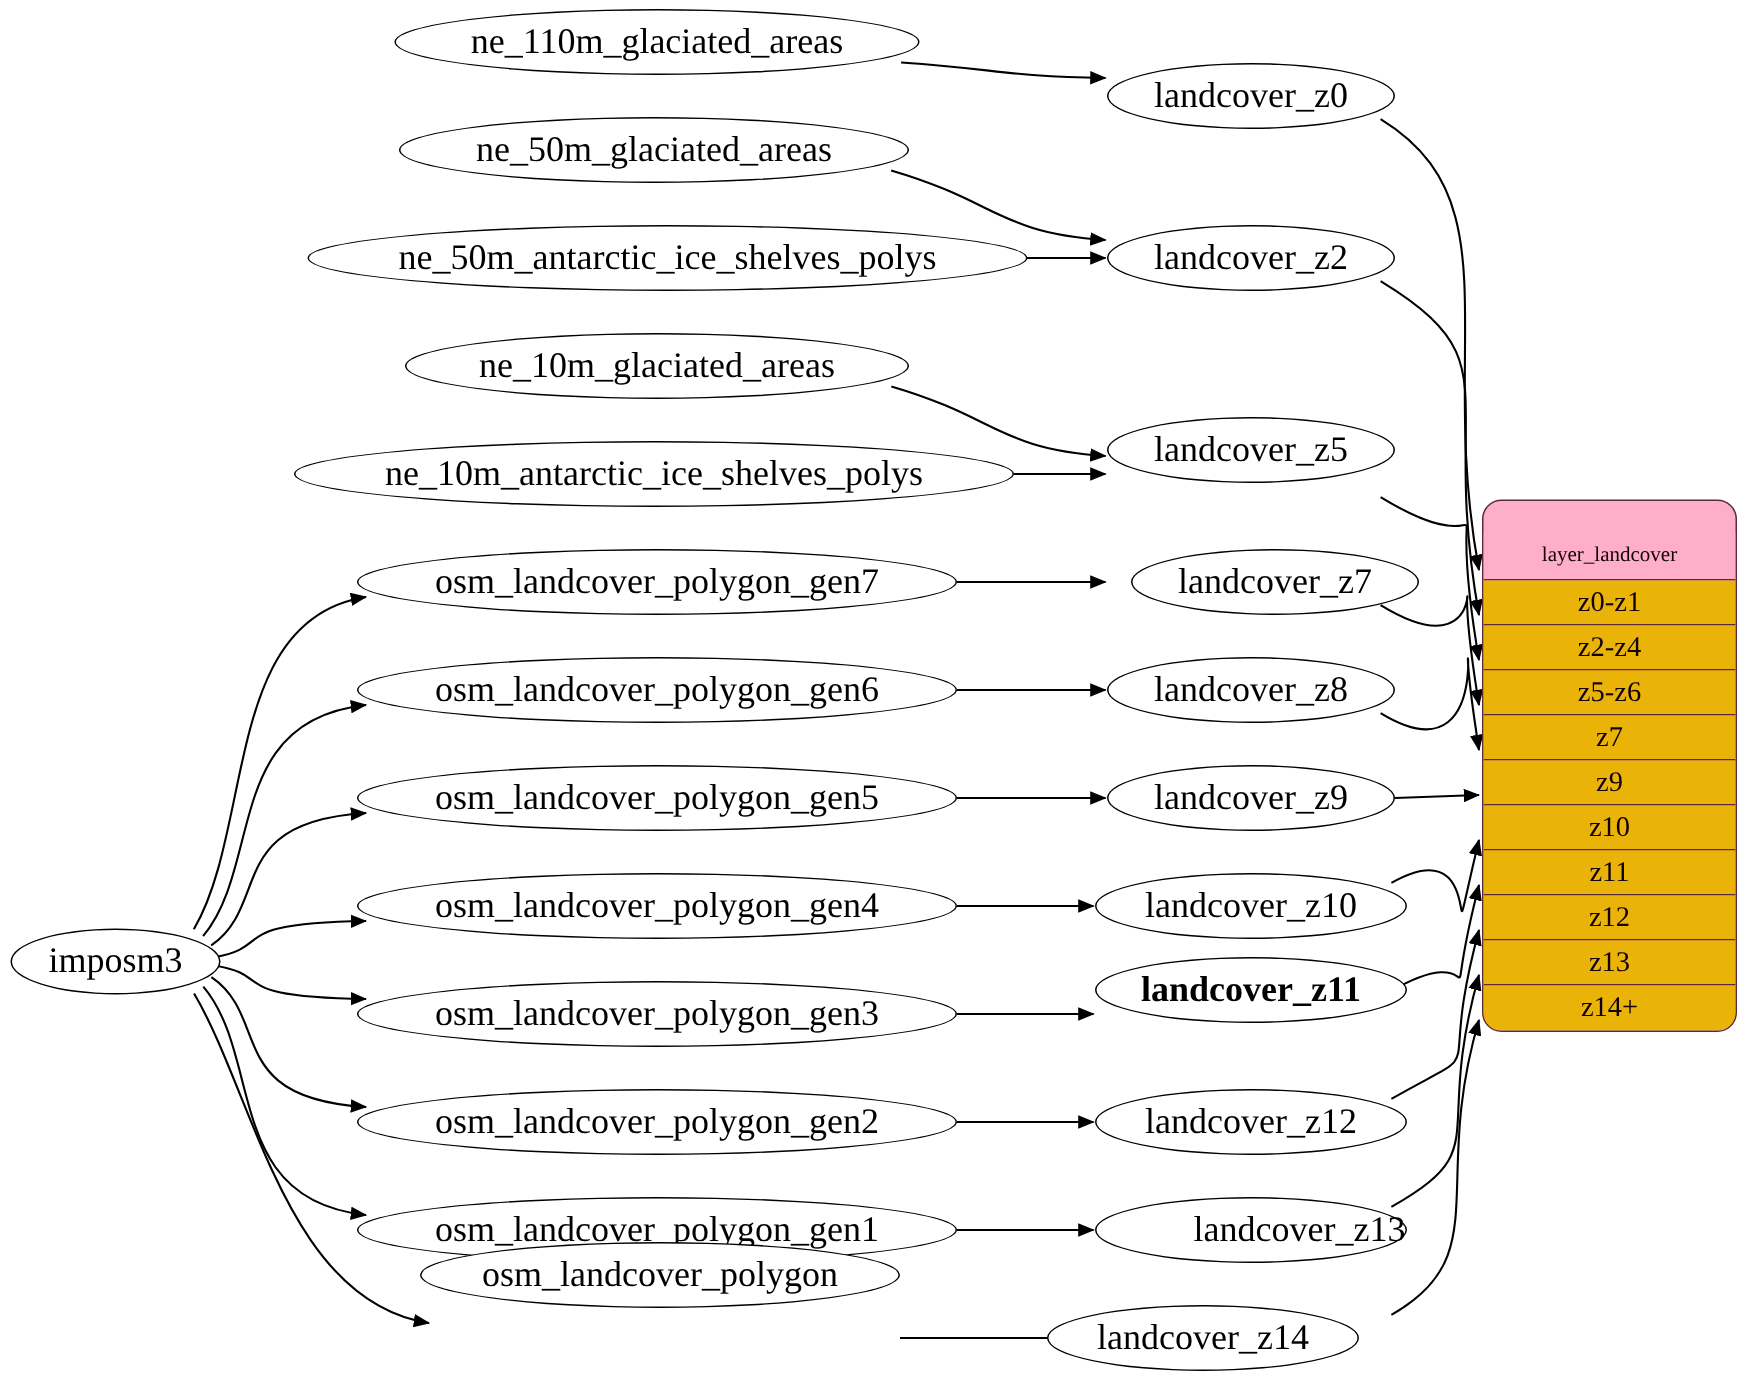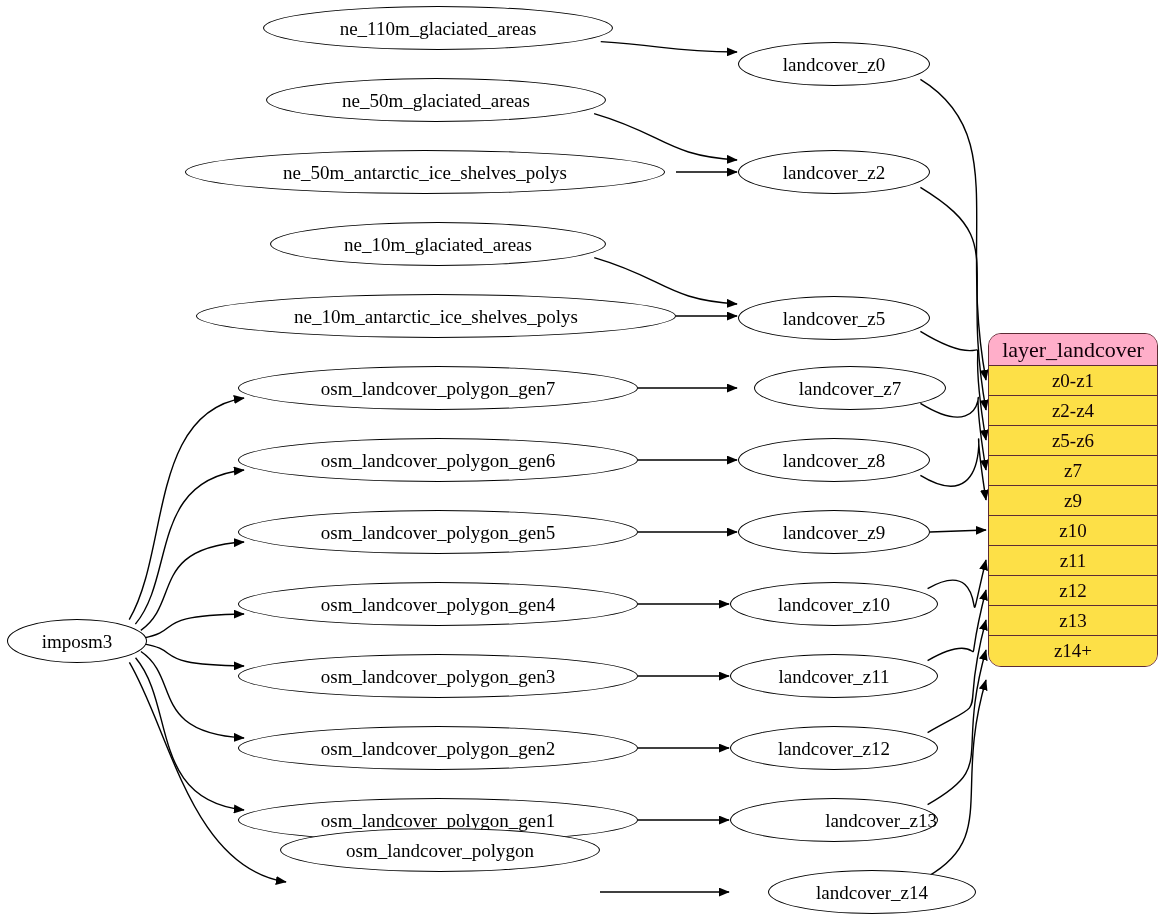--- a/index.html
+++ b/index.html
@@ -11,21 +11,21 @@
     overflow:hidden;
   }
   svg#wires{position:absolute;left:0;top:0;width:1165px;height:923px;}
   .node-ellipse{
     position:absolute;
     border:1.2px solid #000000;
     border-radius:50%;
     background:#ffffff;
     display:flex;align-items:center;justify-content:center;
     color:#000000;
-    font-size:19px;
+    font-size:24px;
     line-height:1;
     white-space:nowrap;
     box-sizing:border-box;
     z-index:3;
   }
   .rec-table{
     position:absolute;
     box-sizing:border-box;
     border:1.4px solid #5c2b35;
     border-radius:13px;
@@ -33,33 +33,34 @@
     overflow:hidden;
     z-index:4;
   }
   .rec-row{
     box-sizing:border-box;
     height:30px;
     display:flex;align-items:center;justify-content:center;
     color:#100008;
     font-size:19px;
     border-bottom:1.4px solid #5c2b35;
-    background:#fde047;
+    background:#eab308;
     white-space:nowrap;
   }
   .rec-row.last{border-bottom:none;}
   .rec-head{
     box-sizing:border-box;
     height:32px;
     display:flex;align-items:center;justify-content:center;
     color:#100008;
-    font-size:22px;
+    font-size:14px;
     border-bottom:1.4px solid #5c2b35;
     background:#ffaec9;
     white-space:nowrap;
+    margin-top:21px;
   }
 </style>
 </head>
 <body>
 
 <div id="canvas">
 
   <svg id="wires" viewBox="0 0 1165 923" xmlns="http://www.w3.org/2000/svg">
     <defs>
       <marker id="ah" markerWidth="11" markerHeight="9" refX="10.2" refY="4.5" orient="auto" markerUnits="userSpaceOnUse">
@@ -111,21 +112,21 @@
         <span>imposm3</span>
       </div>
     </div>
   <div id="nodes-sources">
       <div class="node-ellipse" style="left: 263px; top: 6px; width: 350px; height: 44px;">
         <span>ne_110m_glaciated_areas</span>
       </div>
       <div class="node-ellipse" style="left: 266px; top: 78px; width: 340px; height: 44px;">
         <span>ne_50m_glaciated_areas</span>
       </div>
-      <div class="node-ellipse" style="left: 185px; top: 150px; width: 480px; height: 44px; font-family: Liberation Serif, serif;">
+      <div class="node-ellipse" style="left: 205px; top: 150px; width: 480px; height: 44px; font-family: Liberation Serif, serif;">
         <span>ne_50m_antarctic_ice_shelves_polys</span>
       </div>
       <div class="node-ellipse" style="left: 270px; top: 222px; width: 336px; height: 44px;">
         <span>ne_10m_glaciated_areas</span>
       </div>
       <div class="node-ellipse" style="left: 196px; top: 294px; width: 480px; height: 44px;">
         <span>ne_10m_antarctic_ice_shelves_polys</span>
       </div>
       <div class="node-ellipse" style="left: 238px; top: 366px; width: 400px; height: 44px;">
         <span>osm_landcover_polygon_gen7</span>
@@ -152,45 +153,45 @@
         <span>osm_landcover_polygon</span>
       </div>
     </div>
   <div id="nodes-layers">
       <div class="node-ellipse" style="left: 738px; top: 42px; width: 192px; height: 44px;">
         <span>landcover_z0</span>
       </div>
       <div class="node-ellipse" style="left: 738px; top: 150px; width: 192px; height: 44px;">
         <span>landcover_z2</span>
       </div>
-      <div class="node-ellipse" style="left: 738px; top: 296px; width: 192px; height: 44px;">
+      <div class="node-ellipse" style="left: 738px; top: 278px; width: 192px; height: 44px;">
         <span>landcover_z5</span>
       </div>
       <div class="node-ellipse" style="left: 754px; top: 366px; width: 192px; height: 44px;">
         <span>landcover_z7</span>
       </div>
       <div class="node-ellipse" style="left: 738px; top: 438px; width: 192px; height: 44px;">
         <span>landcover_z8</span>
       </div>
       <div class="node-ellipse" style="left: 738px; top: 510px; width: 192px; height: 44px;">
         <span>landcover_z9</span>
       </div>
       <div class="node-ellipse" style="left: 730px; top: 582px; width: 208px; height: 44px;">
         <span>landcover_z10</span>
       </div>
-      <div class="node-ellipse" style="left: 730px; top: 654px; width: 208px; height: 44px;">
+      <div class="node-ellipse" style="left: 730px; top: 638px; width: 208px; height: 44px; font-weight: bold;">
         <span>landcover_z11</span>
       </div>
       <div class="node-ellipse" style="left: 730px; top: 726px; width: 208px; height: 44px;">
         <span>landcover_z12</span>
       </div>
       <div class="node-ellipse" style="left: 730px; top: 798px; width: 208px; height: 44px; justify-content: flex-end;">
         <span>landcover_z13</span>
       </div>
-      <div class="node-ellipse" style="left: 768px; top: 870px; width: 208px; height: 44px; text-align: center;">
+      <div class="node-ellipse" style="left: 698px; top: 870px; width: 208px; height: 44px; text-align: center;">
         <span>landcover_z14</span>
       </div>
     </div>
 
   <div class="rec-table" id="layer-table" style="left: 988px; top: 333px; width: 170px;">
     <div class="rec-head">layer_landcover</div>
     <div id="table-rows">
         <div class="rec-row">
           <span>z0-z1</span>
         </div>

